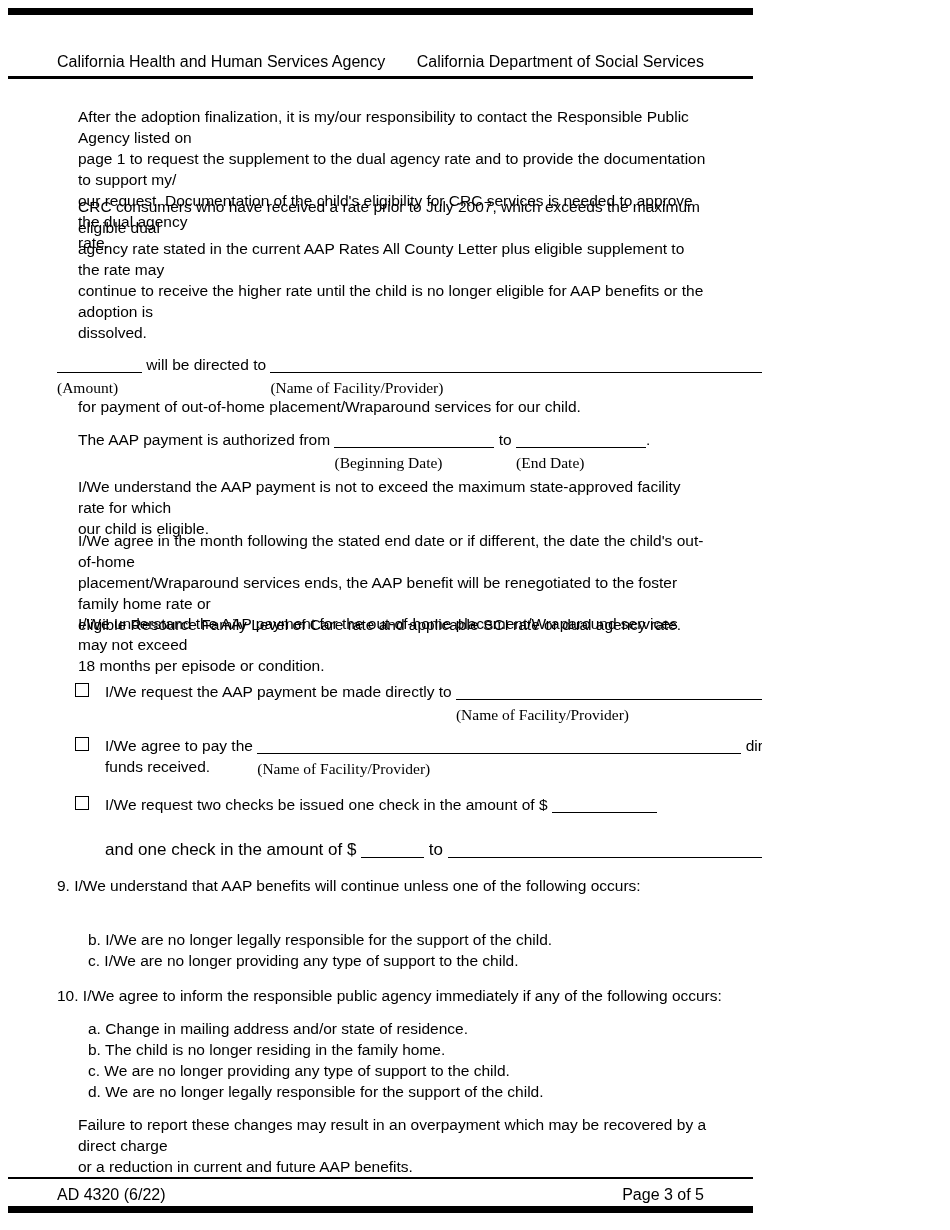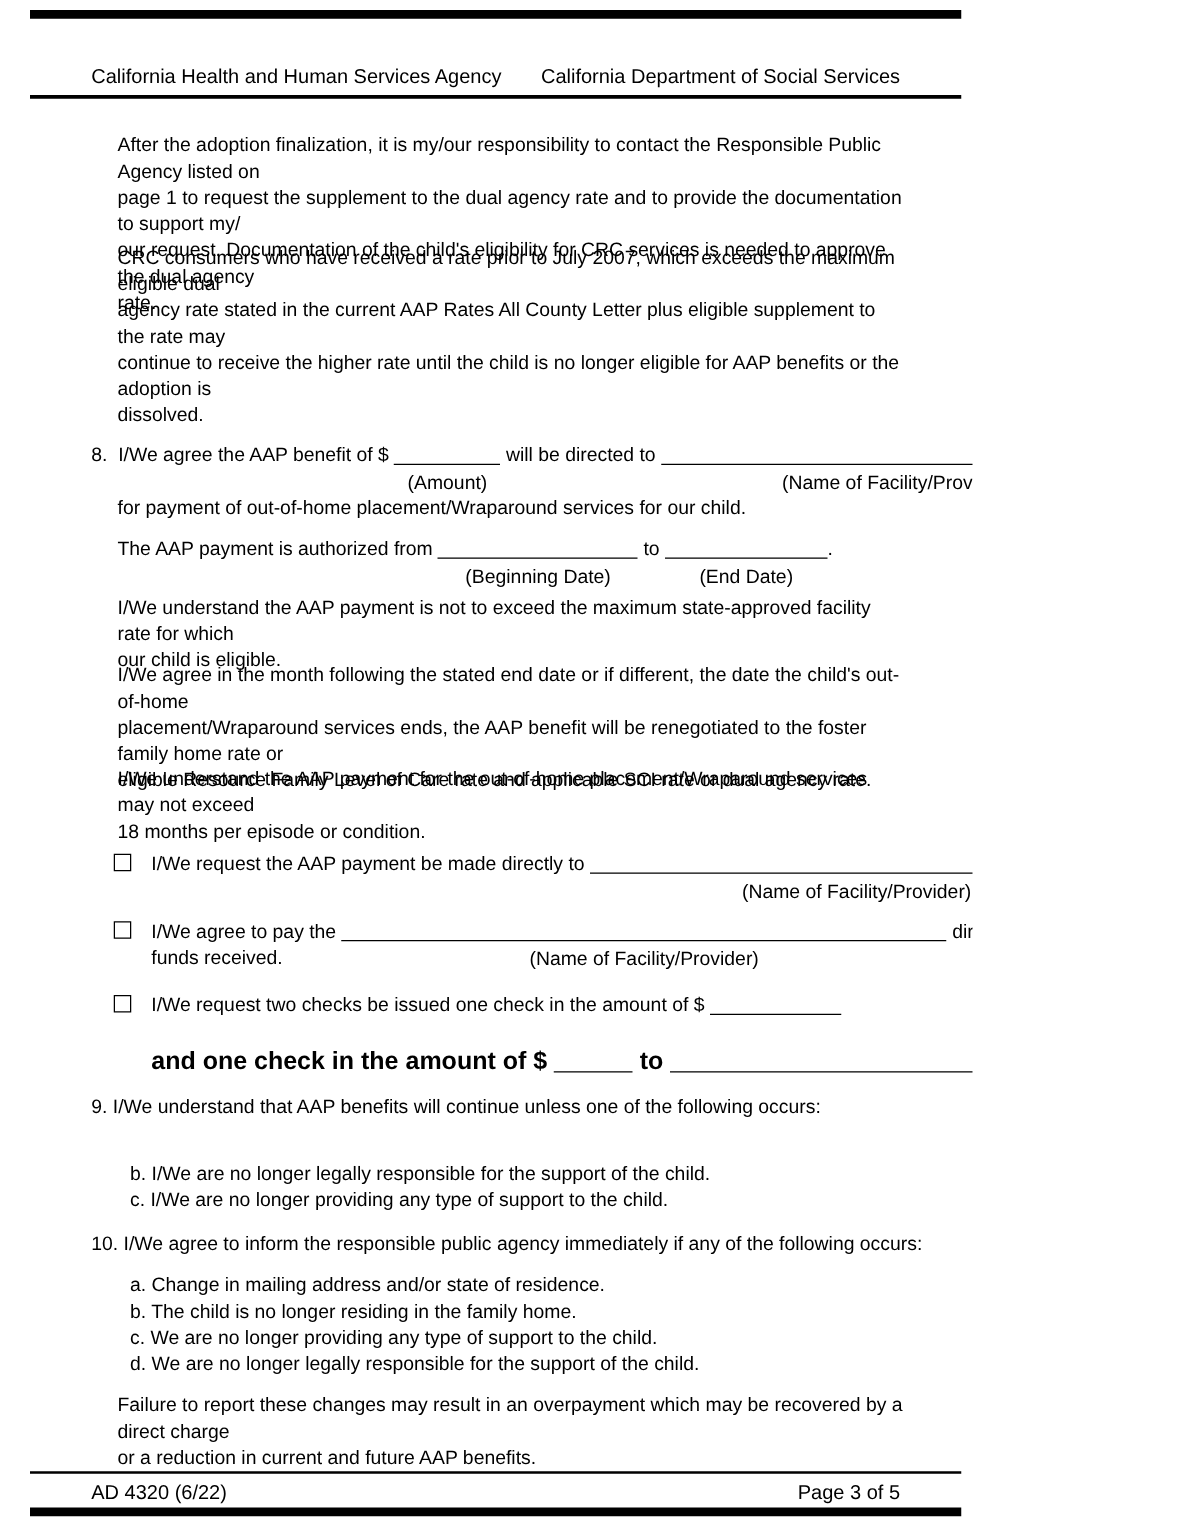--- a/index.html
+++ b/index.html
@@ -1,34 +1,33 @@
 <!DOCTYPE html>
 <html><head>
 <meta charset="utf-8">
 <style>
   * { margin:0; padding:0; box-sizing:border-box; }
   html,body { background:#ffffff; }
   .page {
     position:relative; width:762px; height:1230px; background:#fff; color:#000;
     font-family:"Liberation Sans", sans-serif; font-size:15.5px; line-height:21px;
     overflow:hidden;
-    margin-left:16px;
   }
   .rule { position:absolute; left:8px; right:9px; background:#000; }
   .para { position:absolute; white-space:pre-line; left:78px; right:55px; }
   .txt  { position:absolute; white-space:pre;text-align:center; }
   .fline { position:absolute; display:flex; align-items:baseline; }
   .t { white-space:pre; flex:0 0 auto; }
   .fieldwrap { display:inline-block; position:relative; flex:0 0 auto; }
   .grow { flex:1 1 auto; }
   .fill { display:block; height:16px; border-bottom:1.5px solid #000; margin-bottom:-3px; }
-  .caption { position:absolute; top:20px; left:0; right:0; text-align:center; white-space:nowrap; }
+  .caption { position:absolute; top:20px; left:0; right:0; text-align:left; white-space:nowrap;font-family:Liberation Serif, serif; }
   .cbbox { flex:0 0 auto; width:14px; height:14px; border:1.6px solid #000; align-self:flex-start; margin-top:2px; margin-right:16px; background:#fff; }
   .header, .footer { position:absolute; left:57px; right:58px; display:flex; justify-content:space-between; font-size:16px; }
-  .small { font-size:20px;font-weight:bold; }
+  .small { font-size:17px; }
 </style>
 </head>
 <body>
 
 <div class="page">
 
   <div class="rule" style="top:8px;height:7px"></div>
 
   <div class="header" style="top:51px">
     <span>California Health and Human Services Agency</span>
@@ -39,21 +38,20 @@
   <p class="para" style="top:106px">After the adoption finalization, it is my/our responsibility to contact the Responsible Public Agency listed on
 page 1 to request the supplement to the dual agency rate and to provide the documentation to support my/
 our request.  Documentation of the child's eligibility for CRC services is needed to approve the dual agency
 rate.</p>
   <p class="para" style="top:196px">CRC consumers who have received a rate prior to July 2007, which exceeds the maximum eligible dual
 agency rate stated in the current AAP Rates All County Letter plus eligible supplement to the rate may
 continue to receive the higher rate until the child is no longer eligible for AAP benefits or the adoption is
 dissolved.</p>
 
   <div class="fline" style="top:354px;left:57px;width:833px">
-    <span class="t">8.  I/We agree the AAP benefit of $ </span>
     <span class="fieldwrap" style="width:85px">
       <span class="fill"></span>
       <span class="caption">(Amount)</span>
     </span>
     <span class="t"> will be directed to </span>
     <span class="fieldwrap grow">
       <span class="fill"></span>
       <span class="caption">(Name of Facility/Provider)</span>
     </span>
   </div>

